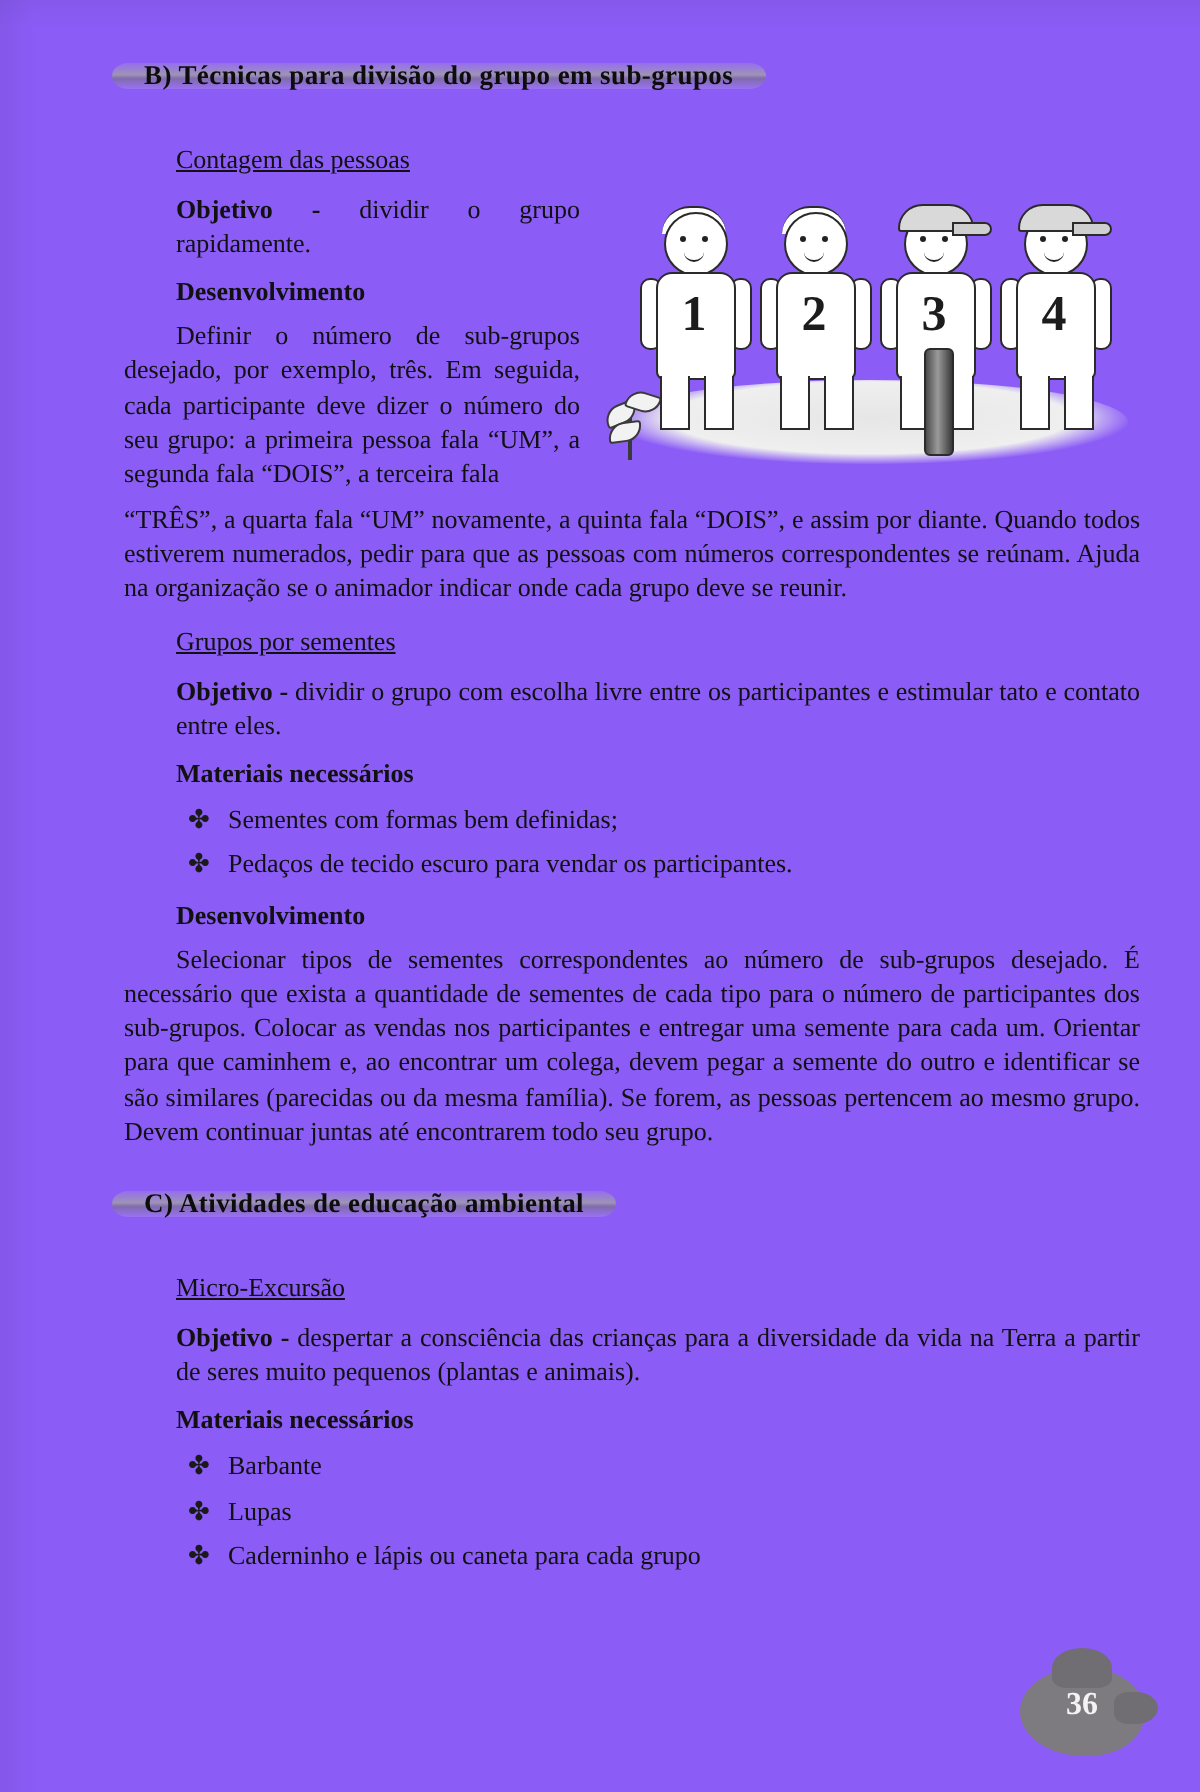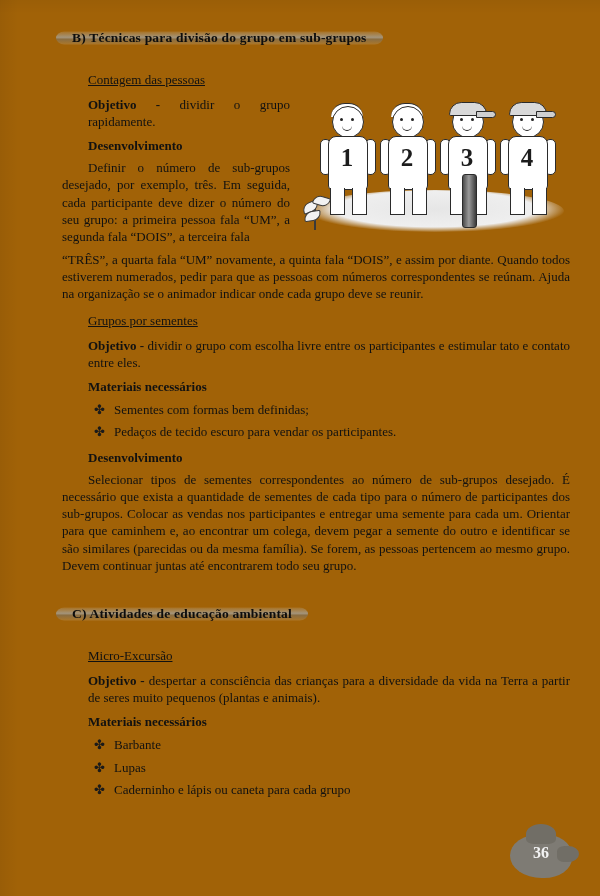--- a/index.html
+++ b/index.html
@@ -14,21 +14,21 @@
     color: #111;
     overflow: hidden;
     position: relative;
   }
   .page {
     position: relative;
     width: 600px;
     height: 896px;
     box-sizing: border-box;
     padding: 28px 30px 10px 62px;
-    background: #a16207;
+    background: #8b5cf6;
   }
   
   .section-head {
     position: relative;
     display: inline-block;
     font-family: "Liberation Serif", serif;
     font-weight: bold;
     font-size: 13.5px;
     letter-spacing: .2px;
     padding: 2px 14px 2px 10px;
@@ -444,21 +444,21 @@
       <span class="seed">✤</span>
       <span>Pedaços de tecido escuro para vendar os participantes.</span>
     </li>
   </ul>
 
   <div class="sub-head">Desenvolvimento</div>
 
   <p class="body indent">Selecionar tipos de sementes correspondentes ao número de sub-grupos desejado. É necessário que exista a quantidade de sementes de cada tipo para o número de participantes dos sub-grupos. Colocar as vendas nos participantes e entregar uma semente para cada um. Orientar para que caminhem e, ao encontrar um colega, devem pegar a semente do outro e identificar se são similares (parecidas ou da mesma família). Se forem, as pessoas pertencem ao mesmo grupo. Devem continuar juntas até encontrarem todo seu grupo.</p>
 
   
-  <div class="section-head" style="margin-top:24px;">
+  <div class="section-head" style="margin-top:12px;">
     <span class="txt">C) Atividades de educação ambiental</span>
   </div>
 
   <span class="sub-title">Micro-Excursão</span>
 
   <p class="objetivo">
     <span class="lbl">Objetivo - </span><span>despertar a consciência das crianças para a diversidade da vida na Terra a partir de seres muito pequenos (plantas e animais).</span>
   </p>
 
   <div class="sub-head">Materiais necessários</div>

